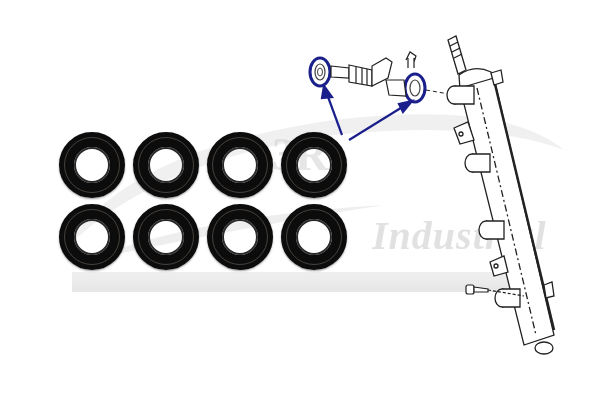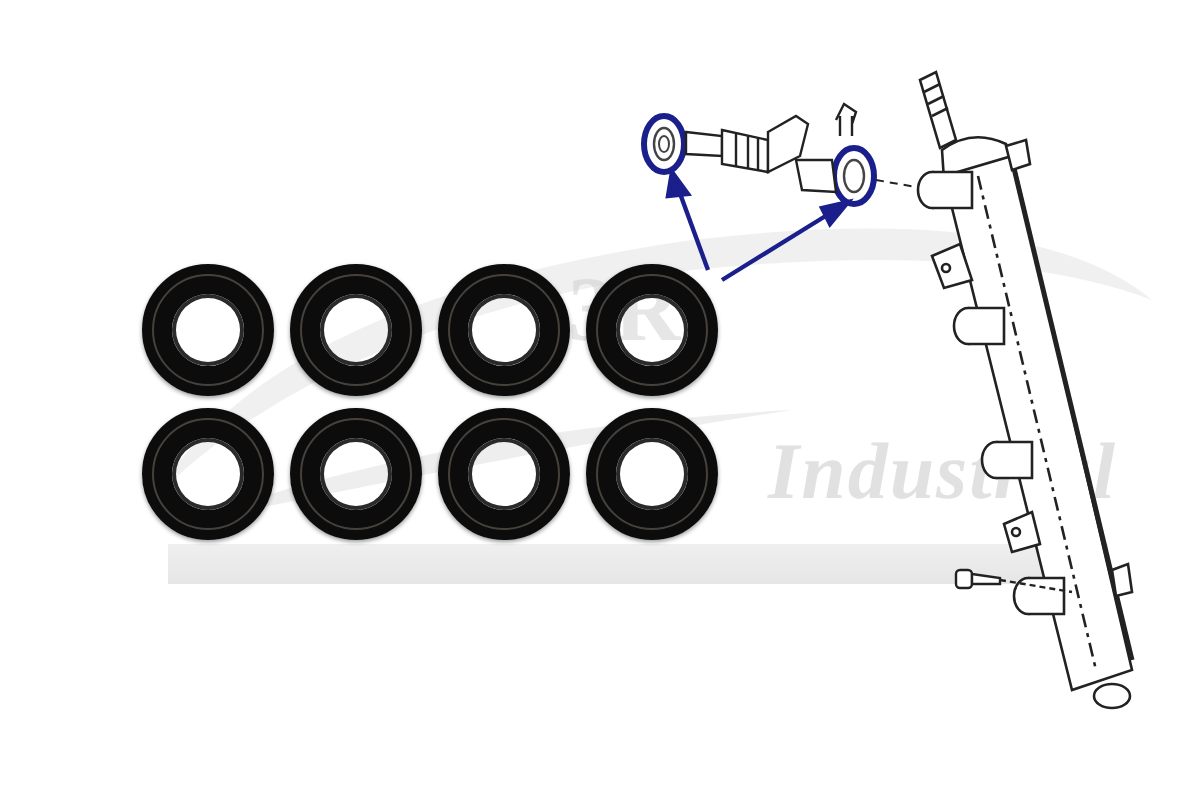--- a/index.html
+++ b/index.html
@@ -1,20 +1,20 @@
 <!DOCTYPE html>
 <html><head>
 <meta charset="utf-8">
 <style>
   html, body { margin: 0; padding: 0; }
   body {
     width: 600px; height: 400px; background: #ffffff; position: relative; overflow: hidden;
     font-family: "Liberation Serif", serif;
   }
-  .stage { position: absolute; left: 16px; top: 0; width: 544px; height: 400px; }
+  .stage { position: absolute; left: 4px; top: 0; width: 544px; height: 400px; }
   .watermark-text {
     position: absolute; left: 368px; top: 212px;
     font-family: "Liberation Serif", serif; font-style: italic; font-weight: bold;
     font-size: 40px; color: rgba(200,200,200,0.55); letter-spacing: 1px;
   }
   .watermark-logo {
     position: absolute; left: 268px; top: 128px;
     font-family: "Liberation Serif", serif; font-weight: bold; font-size: 46px;
     color: rgba(200,200,200,0.45);
   }

